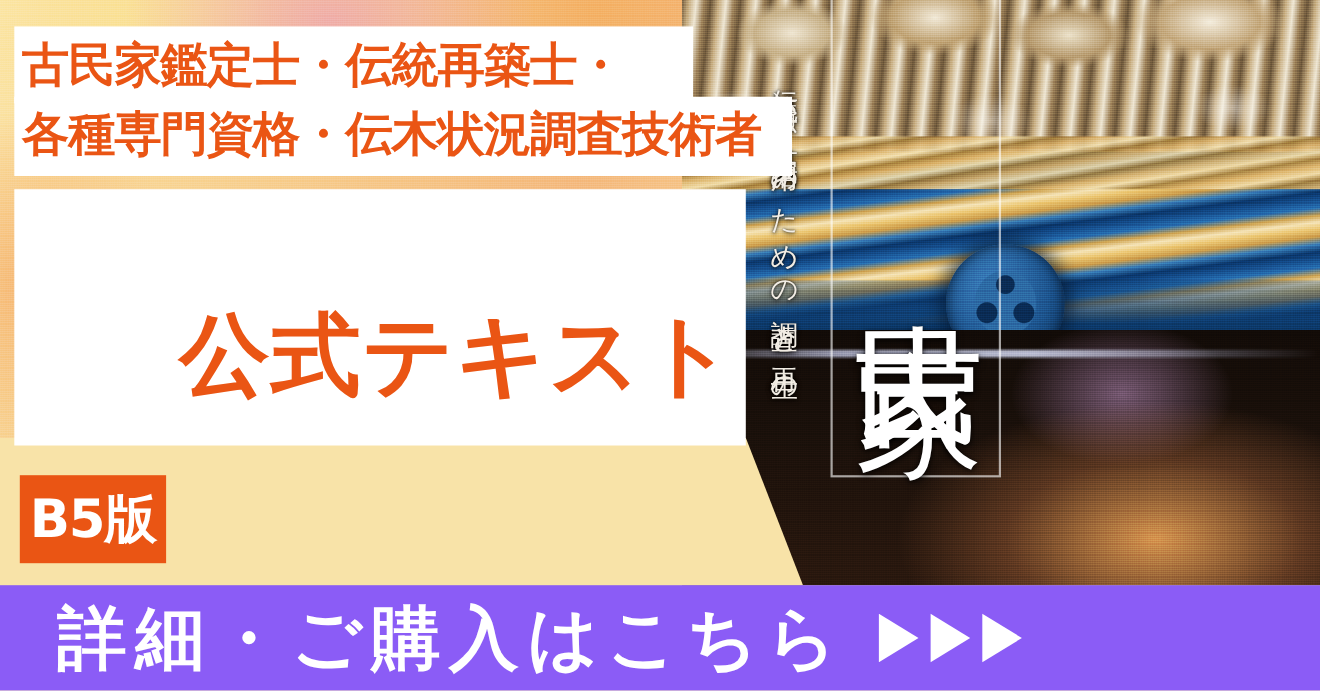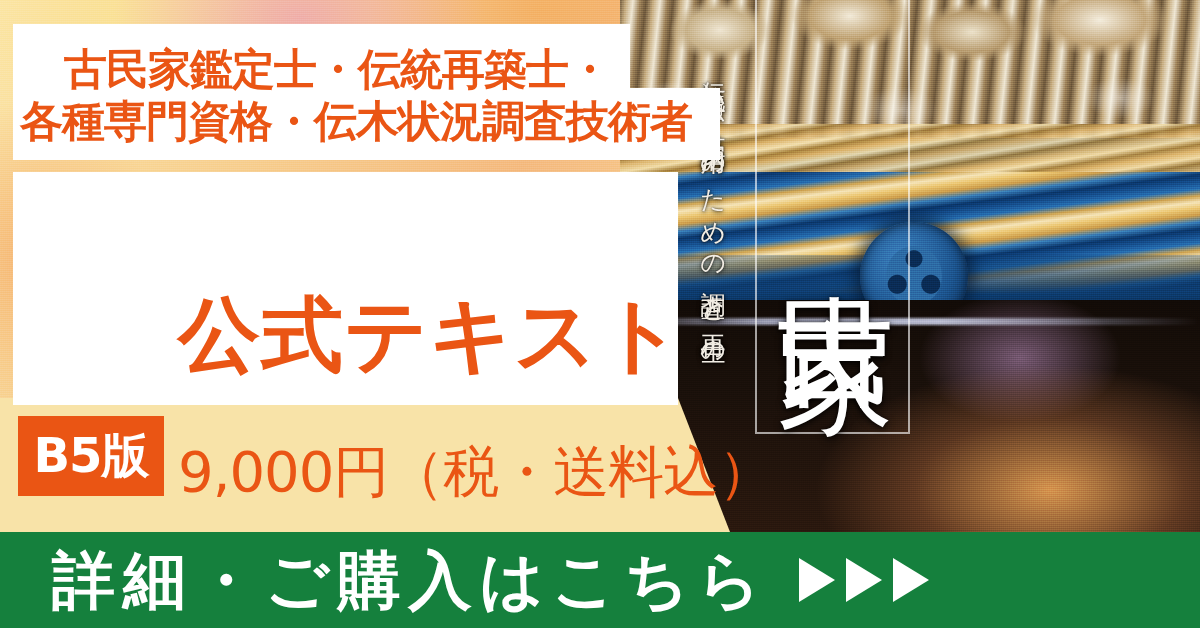--- a/index.html
+++ b/index.html
@@ -210,21 +210,21 @@
   }
   .qual-line-1, .qual-line-2 {
     position: absolute;
     color: #EA5514;
     font-family: "DejaVu Sans", "Liberation Sans", sans-serif;
     font-size: 43px;
     font-weight: 700;
     letter-spacing: -1px;
     white-space: nowrap;
   }
-  .qual-line-1 { left: 20px; top: 41px; margin-left: 44px; }
+  .qual-line-1 { left: 20px; top: 31px; }
   .qual-line-2 { left: 20px; top: 93px; }
 
   
   .white-box-title {
     position: absolute;
     left: 13px; top: 172px;
     width: 665px; height: 233px;
     background: #ffffff;
   }
   .title-line-1 {
@@ -233,36 +233,35 @@
     color: #EA5514;
     font-family: "DejaVu Sans", "Liberation Sans", sans-serif;
     font-size: 78px;
     font-weight: 700;
     letter-spacing: 1px;
     white-space: nowrap;
     line-height: 1;
   }
   .title-line-2 {
     position: absolute;
-    left: 178px; top: 283px;
+    left: 163px; top: 283px;
     color: #EA5514;
     font-family: "DejaVu Sans", "Liberation Sans", sans-serif;
     font-size: 82px;
     font-weight: 700;
     letter-spacing: 1px;
     white-space: nowrap;
     line-height: 1;
-    margin-top: 11px;
   }
 
   
   .size-badge {
     position: absolute;
-    left: 18px; top: 416px;
-    width: 146px; height: 80px;
+    left: 18px; top: 432px;
+    width: 133px; height: 80px;
     background: #EA5514;
     color: #ffffff;
     font-family: "DejaVu Sans", "Liberation Sans", sans-serif;
     font-size: 48px;
     font-weight: 700;
     display: flex;
     align-items: center;
     justify-content: center;
     letter-spacing: -1px;
     box-sizing: border-box;
@@ -277,21 +276,21 @@
     letter-spacing: -1px;
     white-space: nowrap;
     line-height: 1.25;
   }
 
   
   .cta-bar {
     position: absolute;
     left: 0; bottom: 0;
     width: 1200px; height: 96px;
-    background: #15803d;
+    background: #8b5cf6;
     display: flex;
     align-items: center;
   }
   .cta-text {
     color: #ffffff;
     font-family: "DejaVu Sans", "Liberation Sans", sans-serif;
     font-size: 63px;
     font-weight: 700;
     letter-spacing: 8px;
     margin-left: 52px;
@@ -337,21 +336,20 @@
 
   <div class="white-box-1"></div>
   <div class="white-box-2"></div>
   <div class="qual-line-1">古民家鑑定士・伝統再築士・</div>
   <div class="qual-line-2">各種専門資格・伝木状況調査技術者</div>
 
   <div class="white-box-title"></div>
   <div class="title-line-2">公式テキスト</div>
 
   <div class="size-badge">B5版</div>
-  <div class="price-text">9,000円（税・送料込）</div>
 
   <div class="cta-bar">
     <span class="cta-text">詳細・ご購入はこちら</span>
     <span class="cta-arrows">
       <span class="tri"></span>
       <span class="tri"></span>
       <span class="tri"></span>
     </span>
   </div>
 

